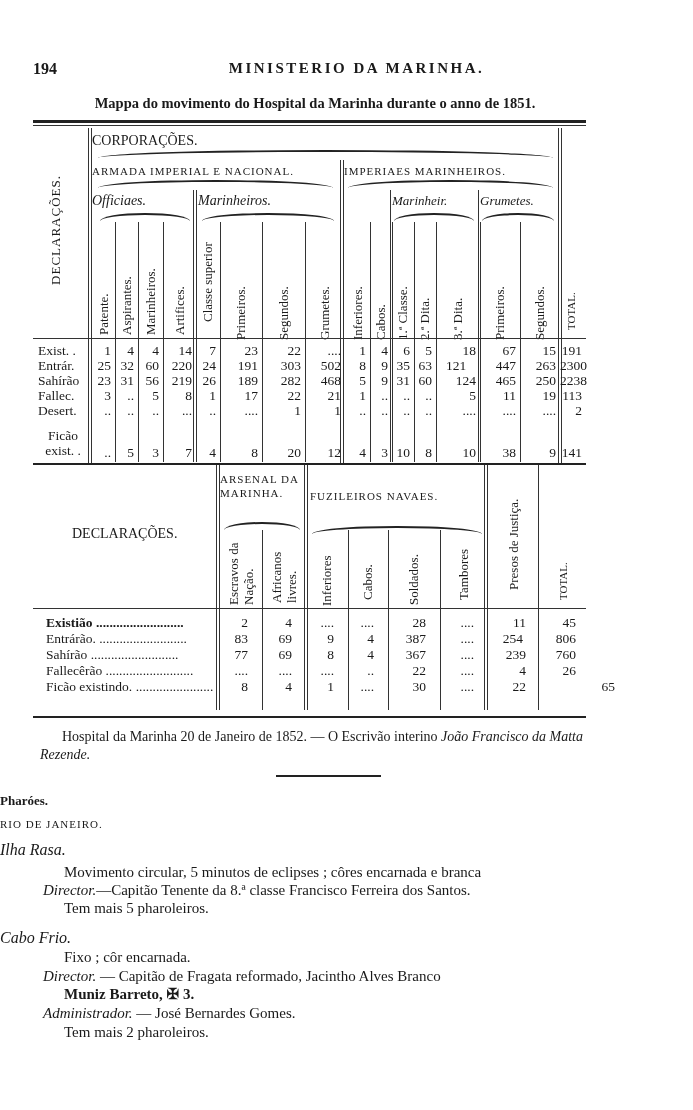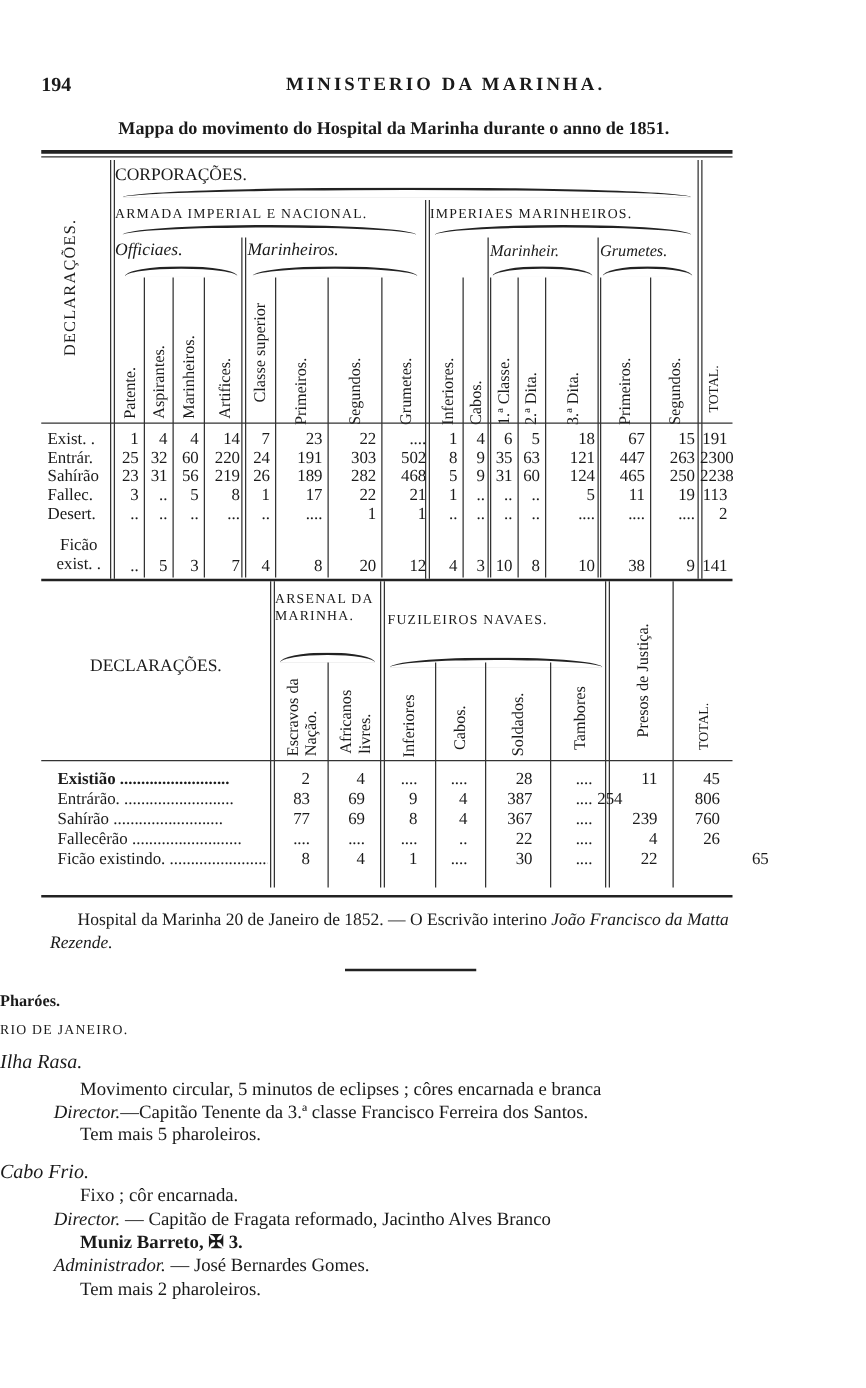--- a/index.html
+++ b/index.html
@@ -111,21 +111,21 @@
         <div class="cell" style="left: 138px; width: 21px; top: 358px;">60</div>
         <div class="cell" style="left: 163px; width: 29px; top: 358px;">220</div>
         <div class="cell" style="left: 196px; width: 20px; top: 358px;">24</div>
         <div class="cell" style="left: 220px; width: 38px; top: 358px;">191</div>
         <div class="cell" style="left: 262px; width: 39px; top: 358px;">303</div>
         <div class="cell" style="left: 305px; width: 36px; top: 358px;">502</div>
         <div class="cell" style="left: 345px; width: 21px; top: 358px;">8</div>
         <div class="cell" style="left: 370px; width: 18px; top: 358px;">9</div>
         <div class="cell" style="left: 392px; width: 18px; top: 358px;">35</div>
         <div class="cell" style="left: 414px; width: 18px; top: 358px;">63</div>
-        <div class="cell" style="left: 436px; width: 40px; top: 358px;">121</div>
+        <div class="cell" style="left: 436px; width: 40px; top: 358px; text-align: center;">121</div>
         <div class="cell" style="left: 480px; width: 36px; top: 358px;">447</div>
         <div class="cell" style="left: 520px; width: 36px; top: 358px;">263</div>
         <div class="cell" style="left: 560px; width: 22px; top: 358px;">2300</div>
       </div>
       <div>
         <div class="lbl" style="left: 38px; top: 373px;">Sahírão</div>
         <div class="cell" style="left: 92px; width: 19px; top: 373px;">23</div>
         <div class="cell" style="left: 115px; width: 19px; top: 373px;">31</div>
         <div class="cell" style="left: 138px; width: 21px; top: 373px;">56</div>
         <div class="cell" style="left: 163px; width: 29px; top: 373px;">219</div>
@@ -241,21 +241,21 @@
         <div class="cell" style="left: 540px; width: 36px; top: 615px;">45</div>
       </div>
       <div>
         <div class="lbl" style="left: 46px; top: 631px; width: 168px; overflow: hidden; white-space: nowrap;"><span>Entrárão.</span><span> ..........................</span></div>
         <div class="cell" style="left: 220px; width: 28px; top: 631px;">83</div>
         <div class="cell" style="left: 262px; width: 30px; top: 631px;">69</div>
         <div class="cell" style="left: 306px; width: 28px; top: 631px;">9</div>
         <div class="cell" style="left: 348px; width: 26px; top: 631px;">4</div>
         <div class="cell" style="left: 388px; width: 38px; top: 631px;">387</div>
         <div class="cell" style="left: 440px; width: 34px; top: 631px;">....</div>
-        <div class="cell" style="left: 460px; width: 38px; top: 631px;">254</div>
+        <div class="cell" style="left: 485px; width: 38px; top: 631px;">254</div>
         <div class="cell" style="left: 540px; width: 36px; top: 631px;">806</div>
       </div>
       <div>
         <div class="lbl" style="left: 46px; top: 647px; width: 168px; overflow: hidden; white-space: nowrap;"><span>Sahírão</span><span> ..........................</span></div>
         <div class="cell" style="left: 220px; width: 28px; top: 647px;">77</div>
         <div class="cell" style="left: 262px; width: 30px; top: 647px;">69</div>
         <div class="cell" style="left: 306px; width: 28px; top: 647px;">8</div>
         <div class="cell" style="left: 348px; width: 26px; top: 647px;">4</div>
         <div class="cell" style="left: 388px; width: 38px; top: 647px;">367</div>
         <div class="cell" style="left: 440px; width: 34px; top: 647px;">....</div>
@@ -291,21 +291,21 @@
 <div class="abs para" style="left:40px;top:728px;width:550px;font-size:14px;text-indent:22px;">
   <span>Hospital da Marinha 20 de Janeiro de 1852. — O Escrivão interino </span><span class="ital">João Francisco da Matta Rezende.</span>
 </div>
 <div class="abs" style="left:276px;top:775px;width:105px;height:2px;background:#222;"></div>
 
 <div class="abs center" style="left:0;width:640px;top:793px;font-size:13px;font-weight:bold;">Pharóes.</div>
 <div class="abs center caps" style="left:0;width:640px;top:818px;">RIO DE JANEIRO.</div>
 
 <div class="abs center ital para" style="left:0;width:640px;top:841px;font-size:16px;">Ilha Rasa.</div>
 <div class="abs para" style="left:64px;top:863px;">Movimento circular, 5 minutos de eclipses ; côres encarnada e branca</div>
-<div class="abs para" style="left:43px;top:881px;"><span class="ital">Director.</span><span>—Capitão Tenente da 3.ª classe Francisco Ferreira dos Santos.</span></div>
+<div class="abs para" style="left:43px;top:881px;"><span class="ital">Director.</span><span>—Capitão Tenente da 8.ª classe Francisco Ferreira dos Santos.</span></div>
 <div class="abs para" style="left:64px;top:899px;">Tem mais 5 pharoleiros.</div>
 
 <div class="abs center ital para" style="left:0;width:640px;top:929px;font-size:16px;">Cabo Frio.</div>
 <div class="abs para" style="left:64px;top:948px;">Fixo ; côr encarnada.</div>
 <div class="abs para" style="left:43px;top:967px;width:640px;"><span class="ital">Director.</span><span> — Capitão de Fragata reformado, Jacintho Alves Branco</span></div>
 <div class="abs para" style="left:64px;top:985px;font-weight:bold;">Muniz Barreto, ✠ 3.</div>
 <div class="abs para" style="left:43px;top:1004px;"><span class="ital">Administrador.</span><span> — José Bernardes Gomes.</span></div>
 <div class="abs para" style="left:64px;top:1023px;">Tem mais 2 pharoleiros.</div>
 
 </body></html>

